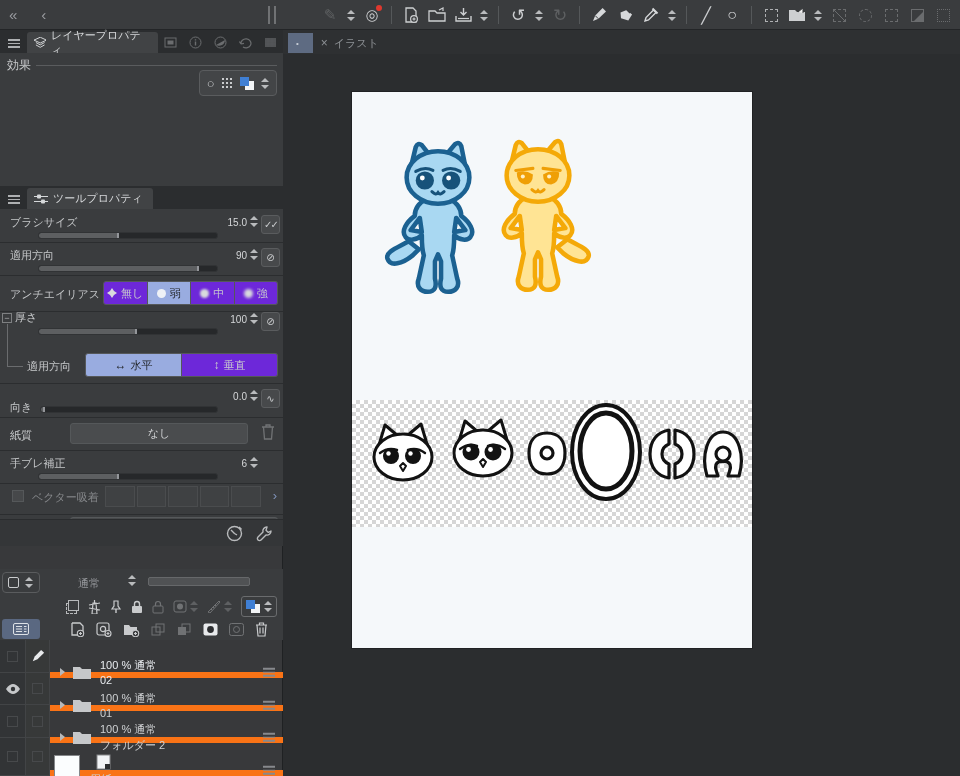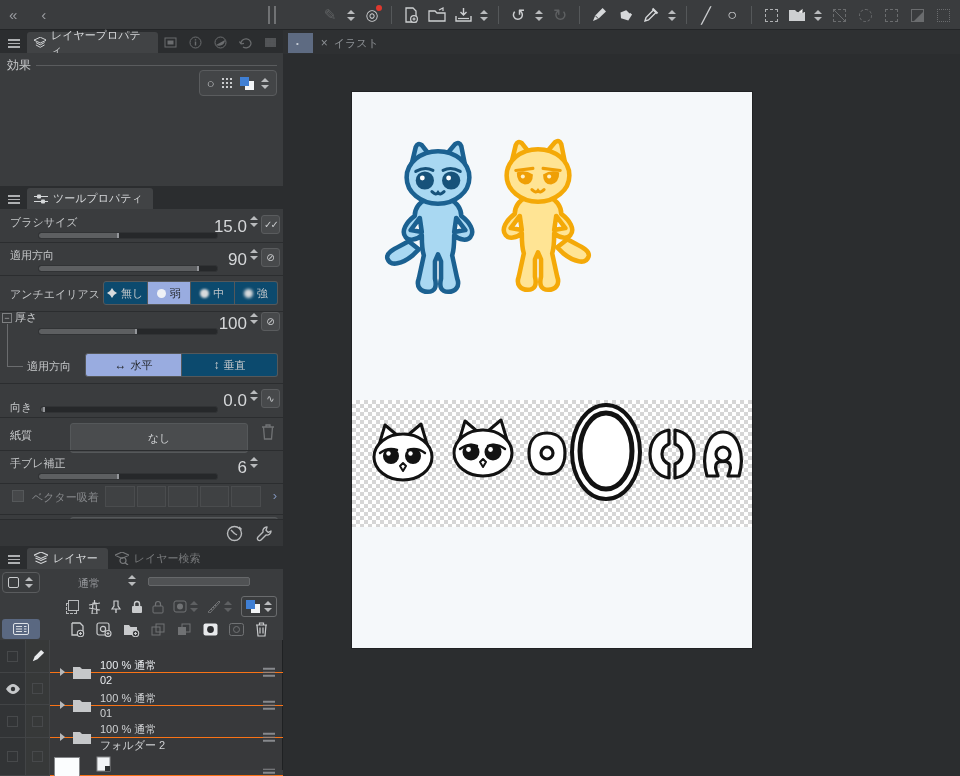--- a/index.html
+++ b/index.html
@@ -42,40 +42,40 @@
   .ptabstrip { position:absolute; left:0; width:283px; height:23px; background:#2b2d2f; display:flex; align-items:flex-end; }
   .hamb { width:20px; height:19px; margin:0 3px 0 4px; display:flex; flex-direction:column; justify-content:center; gap:2px; padding:0 4px; }
   .hamb i { display:block; height:1.5px; background:#aeb0b2; }
   .ptab { height:21px; display:flex; align-items:center; gap:5px; padding:0 10px 0 7px; background:#414345; color:#d6d8da; font-size:11px; border-radius:3px 3px 0 0; }
   .ptab.ghost { background:transparent; color:#77797b; }
   .ptab-ico { width:26px; height:21px; display:flex; align-items:center; justify-content:center; color:#6b6d6f; }
   .psec-body { position:absolute; left:0; width:283px; background:#3a3c3e; }
   .divider { position:absolute; left:0; width:283px; height:1px; background:#2b2d2f; }
 
   .plabel { color:#c6c8ca; font-size:11px; }
-  .pval { color:#d5d7d9; font-size:17px; text-align:left; }
+  .pval { color:#d5d7d9; font-size:10px; text-align:left; }
   .slider { position:absolute; height:7px; background:#26282a; border-radius:3px; border:1px solid #313335; }
   .slider .fill { height:100%; background:#5d5f61; border-radius:3px 0 0 3px; border-right:2px solid #94969a; }
   .sqbtn { position:absolute; width:19px; height:19px; background:#47494b; border:1px solid #5a5c5e; border-radius:3px; display:flex; align-items:center; justify-content:center; color:#c9cbcd; font-size:10px; }
   .seg { display:flex; }
-  .seg .opt { display:flex; align-items:center; justify-content:center; gap:4px; background:#0c4a6e; border:1px solid #55585a; border-left:none; color:#c9cbcd; font-size:11px; }
+  .seg .opt { display:flex; align-items:center; justify-content:center; gap:4px; background:#6d28d9; border:1px solid #55585a; border-left:none; color:#c9cbcd; font-size:11px; }
   .seg .opt:first-child { border-left:1px solid #55585a; border-radius:3px 0 0 3px; }
   .seg .opt:last-child { border-radius:0 3px 3px 0; }
   .seg .opt.sel { background:#99ace0; color:#1e2022; }
   .blob { width:9px; height:9px; border-radius:50%; background:#d8dadc; display:inline-block; }
   .sel .blob { background:#eef1f6; }
-  .dropdown { position:absolute; height:30px; background:#47494b; border:1px solid #55585a; border-radius:3px; display:flex; align-items:center; justify-content:center; color:#d0d2d4; }
+  .dropdown { position:absolute; height:21px; background:#47494b; border:1px solid #55585a; border-radius:3px; display:flex; align-items:center; justify-content:center; color:#d0d2d4; }
   .dd-arrow { position:absolute; right:7px; top:8px; width:0; height:0; border-left:4px solid transparent; border-right:4px solid transparent; border-top:5px solid #aeb0b2; }
 
   
   .lrow { position:absolute; left:0; width:283px; display:flex; }
   .lcell { width:26px; border-right:1px solid #424446; border-bottom:1px solid #424446; background:#323436; display:flex; align-items:center; justify-content:center; }
   .lcell.c2 { width:24px; background:#373939; }
   .lcell .cb { width:11px; height:11px; border:1px solid #47494b; }
-  .lmain { flex:1; background:#3a3c3e; border-bottom:1px solid #f97316; display:flex; align-items:center; position:relative;margin-top:32px; }
+  .lmain { flex:1; background:#3a3c3e; border-bottom:6px solid #f97316; display:flex; align-items:center; position:relative;margin-top:32px; }
   .lmain.sel { background:#57637a; }
   .lexp { width:0; height:0; border-top:4px solid transparent; border-bottom:4px solid transparent; border-left:5px solid #b7b9bb; margin:0 7px 0 10px; }
   .ltext { display:flex; flex-direction:column; gap:1px; margin-left:8px; color:#cfd1d3; font-size:11px; }
   .lmain.sel .ltext { color:#e8ebef; }
   .rowmenu { position:absolute; right:8px; top:50%; transform:translateY(-50%); width:12px; display:flex; flex-direction:column; gap:2px; }
   .rowmenu i { display:block; height:1.5px; background:#87898d; }
   .iconbtn { display:flex; align-items:center; justify-content:center; }
   .ic-2sq { width:13px; height:13px; position:relative; }
   .ic-2sq:before { content:""; position:absolute; left:0; top:3px; width:9px; height:9px; border:1px dashed #b7b9bb; }
   .ic-2sq:after { content:""; position:absolute; right:0; top:0; width:9px; height:9px; border:1px solid #b7b9bb; background:#3a3c3e; }
@@ -547,41 +547,20 @@
       <span class="abs" style="right:40px;top:5px"><svg width="17" height="17" viewBox="0 0 17 17">
             <circle cx="8.5" cy="8.5" r="7" fill="none" stroke="#b9bbbd" stroke-width="1.4"></circle>
             <path d="M8.5 8.5L5 5M8.5 8.5l2.5 1.5" stroke="#b9bbbd" stroke-width="1.4"></path>
             <path d="M13 2l2.5 2.5" stroke="#b9bbbd" stroke-width="1.6"></path>
           </svg></span>
       <span class="abs" style="right:10px;top:5px"><svg width="17" height="17" viewBox="0 0 17 17">
             <path d="M11 2a4 4 0 0 0-4 5L2 12a1.8 1.8 0 0 0 3 3l5-5a4 4 0 0 0 5-4l-2.6 1.4L10 5.2 11 2z" fill="none" stroke="#b9bbbd" stroke-width="1.4" stroke-linejoin="round"></path>
           </svg></span>
     </div>
 
-    <div class="ptabstrip" style="top:516px">
-      <span class="hamb">
-          <i></i>
-          <i></i>
-          <i></i>
-        </span>
-      <div class="ptab">
-        <svg class="lic" width="14" height="13" viewBox="0 0 14 13">
-            <path d="M7 0L14 3.2 7 6.4 0 3.2z M1.5 6L7 8.5 12.5 6 M1.5 9L7 11.5 12.5 9" fill="none" stroke="#d6d8da" stroke-width="1.1"></path>
-          </svg>
-        <span>レイヤー</span>
-      </div>
-      <div class="ptab ghost">
-        <svg class="lic" width="14" height="13" viewBox="0 0 14 13">
-            <path d="M7 0L14 3.2 7 6.4 0 3.2z" fill="none" stroke="#77797b" stroke-width="1.1"></path>
-            <circle cx="8" cy="8.5" r="3" fill="none" stroke="#77797b" stroke-width="1.2"></circle>
-            <path d="M10.2 10.7L13 13" stroke="#77797b" stroke-width="1.4"></path>
-          </svg>
-        <span>レイヤー検索</span>
-      </div>
-    </div>
     <div class="psec-body" style="top:539px;height:71px">
 
       <div class="abs" style="left:2px;top:3px;width:38px;height:21px;border:1px solid #5a5c5e;border-radius:4px;display:flex;align-items:center;justify-content:space-evenly">
         <span style="width:11px;height:11px;border:1.5px solid #c9cbcd;border-radius:2px"></span>
         <span class="chevud" style="width:9px">
             <i class="up"></i>
             <i class="dn"></i>
           </span>
       </div>
       <span class="abs" style="left:58px;top:7px;width:62px;text-align:center;color:#97999d">通常</span>

